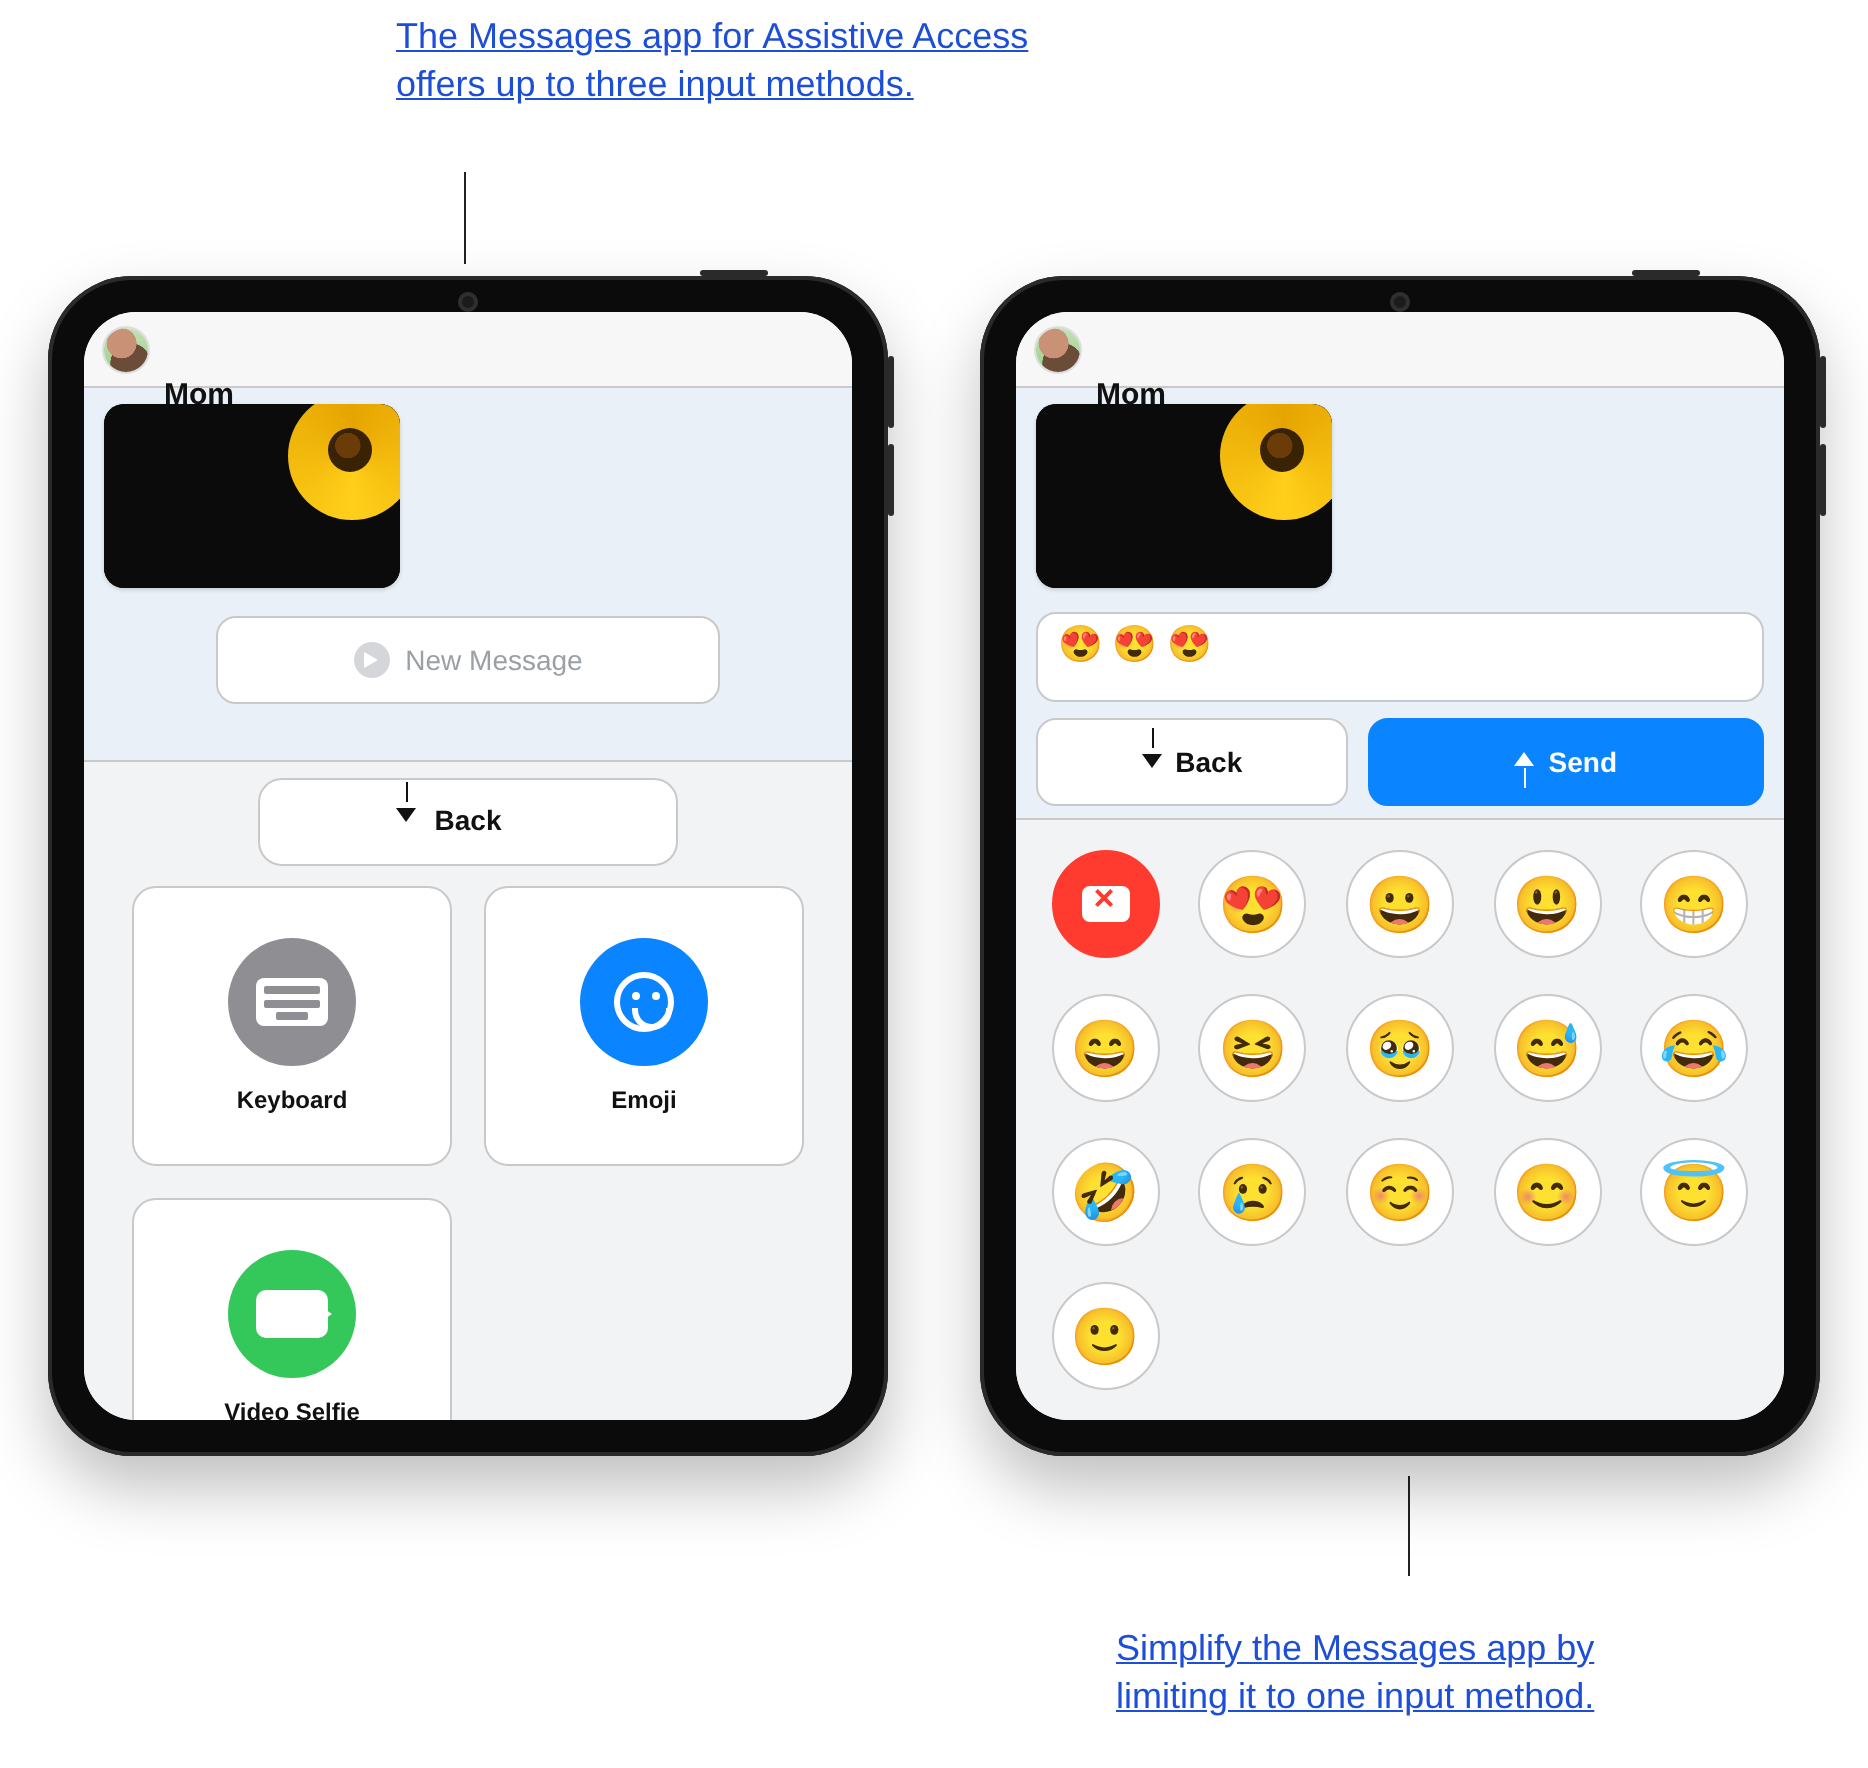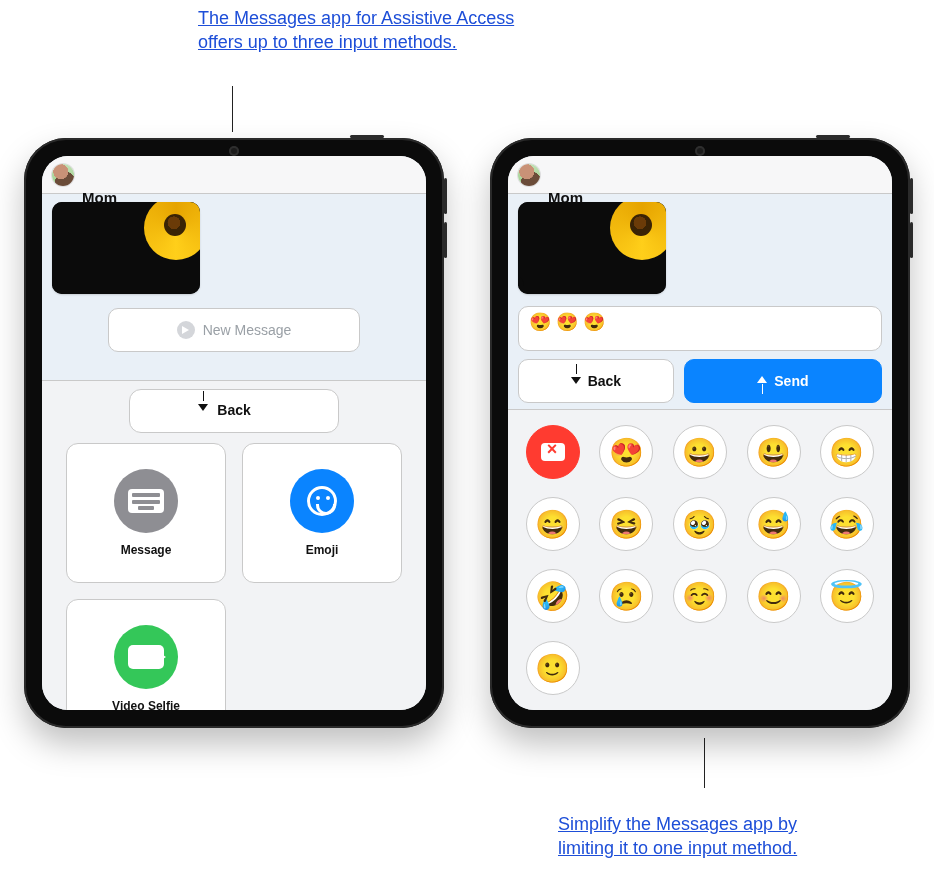--- a/index.html
+++ b/index.html
@@ -219,21 +219,21 @@
       <div class="panel">
         <div class="back-btn">
           <span class="glyph arrow-down line"></span>
           <span class="label-center">Back</span>
         </div>
         <div class="tiles">
           <div class="tile">
             <div class="circle gray">
                 <span class="icon-keyboard"></span>
               </div>
-            <div class="tile-label">Message</div>
+            <div class="tile-label">Keyboard</div>
           </div>
           <div class="tile">
             <div class="circle blue">
                 <span class="icon-smile"></span>
               </div>
             <div class="tile-label">Emoji</div>
           </div>
           <div class="tile">
             <div class="circle green">
                 <span class="icon-video"></span>

